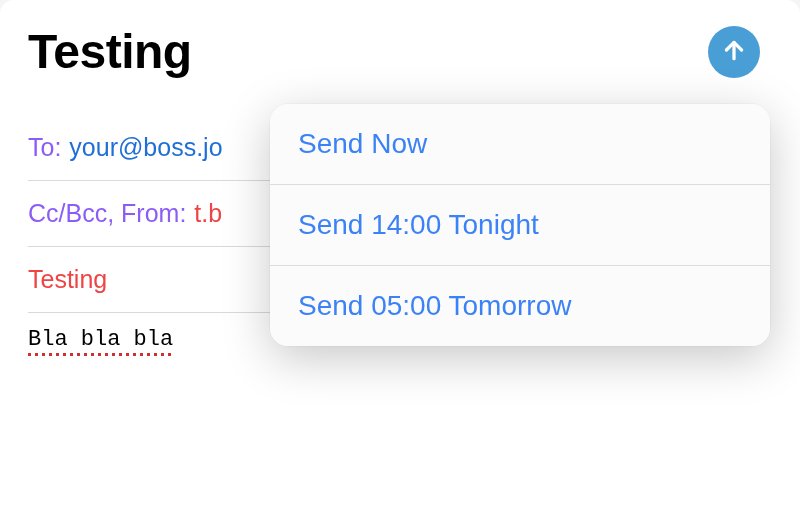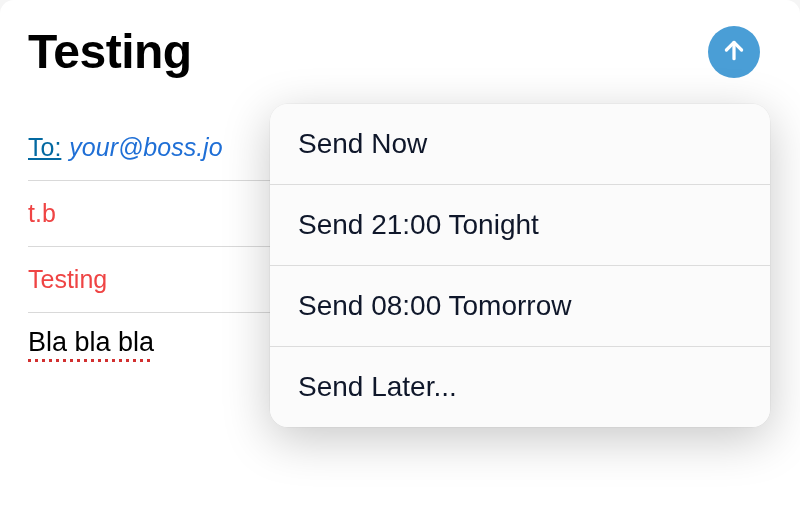--- a/index.html
+++ b/index.html
@@ -51,37 +51,36 @@
       height: 26px;
     }
     .field-row {
       display: flex;
       align-items: baseline;
       padding: 18px 0;
       border-bottom: 1px solid #d9d9d9;
       font-size: 25px;
     }
     .field-label {
-      color: #0369a1;
+      color: #8b5cf6;
       margin-right: 8px;
-      text-decoration: underline;
     }
     .field-value {
       color: #ef4444;
     }
     .field-value.link {
       color: #1f6fd6;
-      font-style: italic;
     }
     .body-text {
-      font-size: 27px;
+      font-size: 22px;
       color: #000;
       padding: 14px 0 0 0;
       display: inline-block;
       position: relative;
+      font-family: Liberation Mono, monospace;
     }
     .body-text::after {
       content: "";
       position: absolute;
       left: 0;
       right: 0;
       bottom: -4px;
       height: 3px;
       background-image: repeating-linear-gradient(to right, #d23030 0, #d23030 3px, transparent 3px, transparent 7px);
     }
@@ -92,21 +91,21 @@
       width: 500px;
       background: #fbfbfb;
       border-radius: 18px;
       box-shadow: 0 12px 48px rgba(0,0,0,0.22), 0 0 0 0.5px rgba(0,0,0,0.06);
       overflow: hidden;
       z-index: 10;
     }
     .popover-item {
       padding: 24px 28px;
       font-size: 28px;
-      color: #0f172a;
+      color: #3b82f6;
       border-bottom: 1px solid #dcdcdc;
       cursor: pointer;
       background: #fbfbfb;
     }
     .popover-item:last-child {
       border-bottom: none;
     }
   </style>
 </head>
 <body>
@@ -124,31 +123,31 @@
       </span>
     </button>
   </div>
 
   <div class="field-row">
     <span class="field-label">To:</span>
     <span class="field-value link">your@boss.jo</span>
   </div>
 
   <div class="field-row">
+    <span class="field-label">Cc/Bcc, From:</span>
     <span class="field-value">t.b</span>
   </div>
 
   <div class="field-row">
     <span class="field-value">Testing</span>
   </div>
 
   <div>
     <span class="body-text">Bla bla bla</span>
   </div>
 
   <div class="popover">
     <div class="popover-item">Send Now</div>
-    <div class="popover-item">Send 21:00 Tonight</div>
-    <div class="popover-item">Send 08:00 Tomorrow</div>
-    <div class="popover-item">Send Later...</div>
+    <div class="popover-item">Send 14:00 Tonight</div>
+    <div class="popover-item">Send 05:00 Tomorrow</div>
   </div>
 
 </div>
 
 </body></html>

